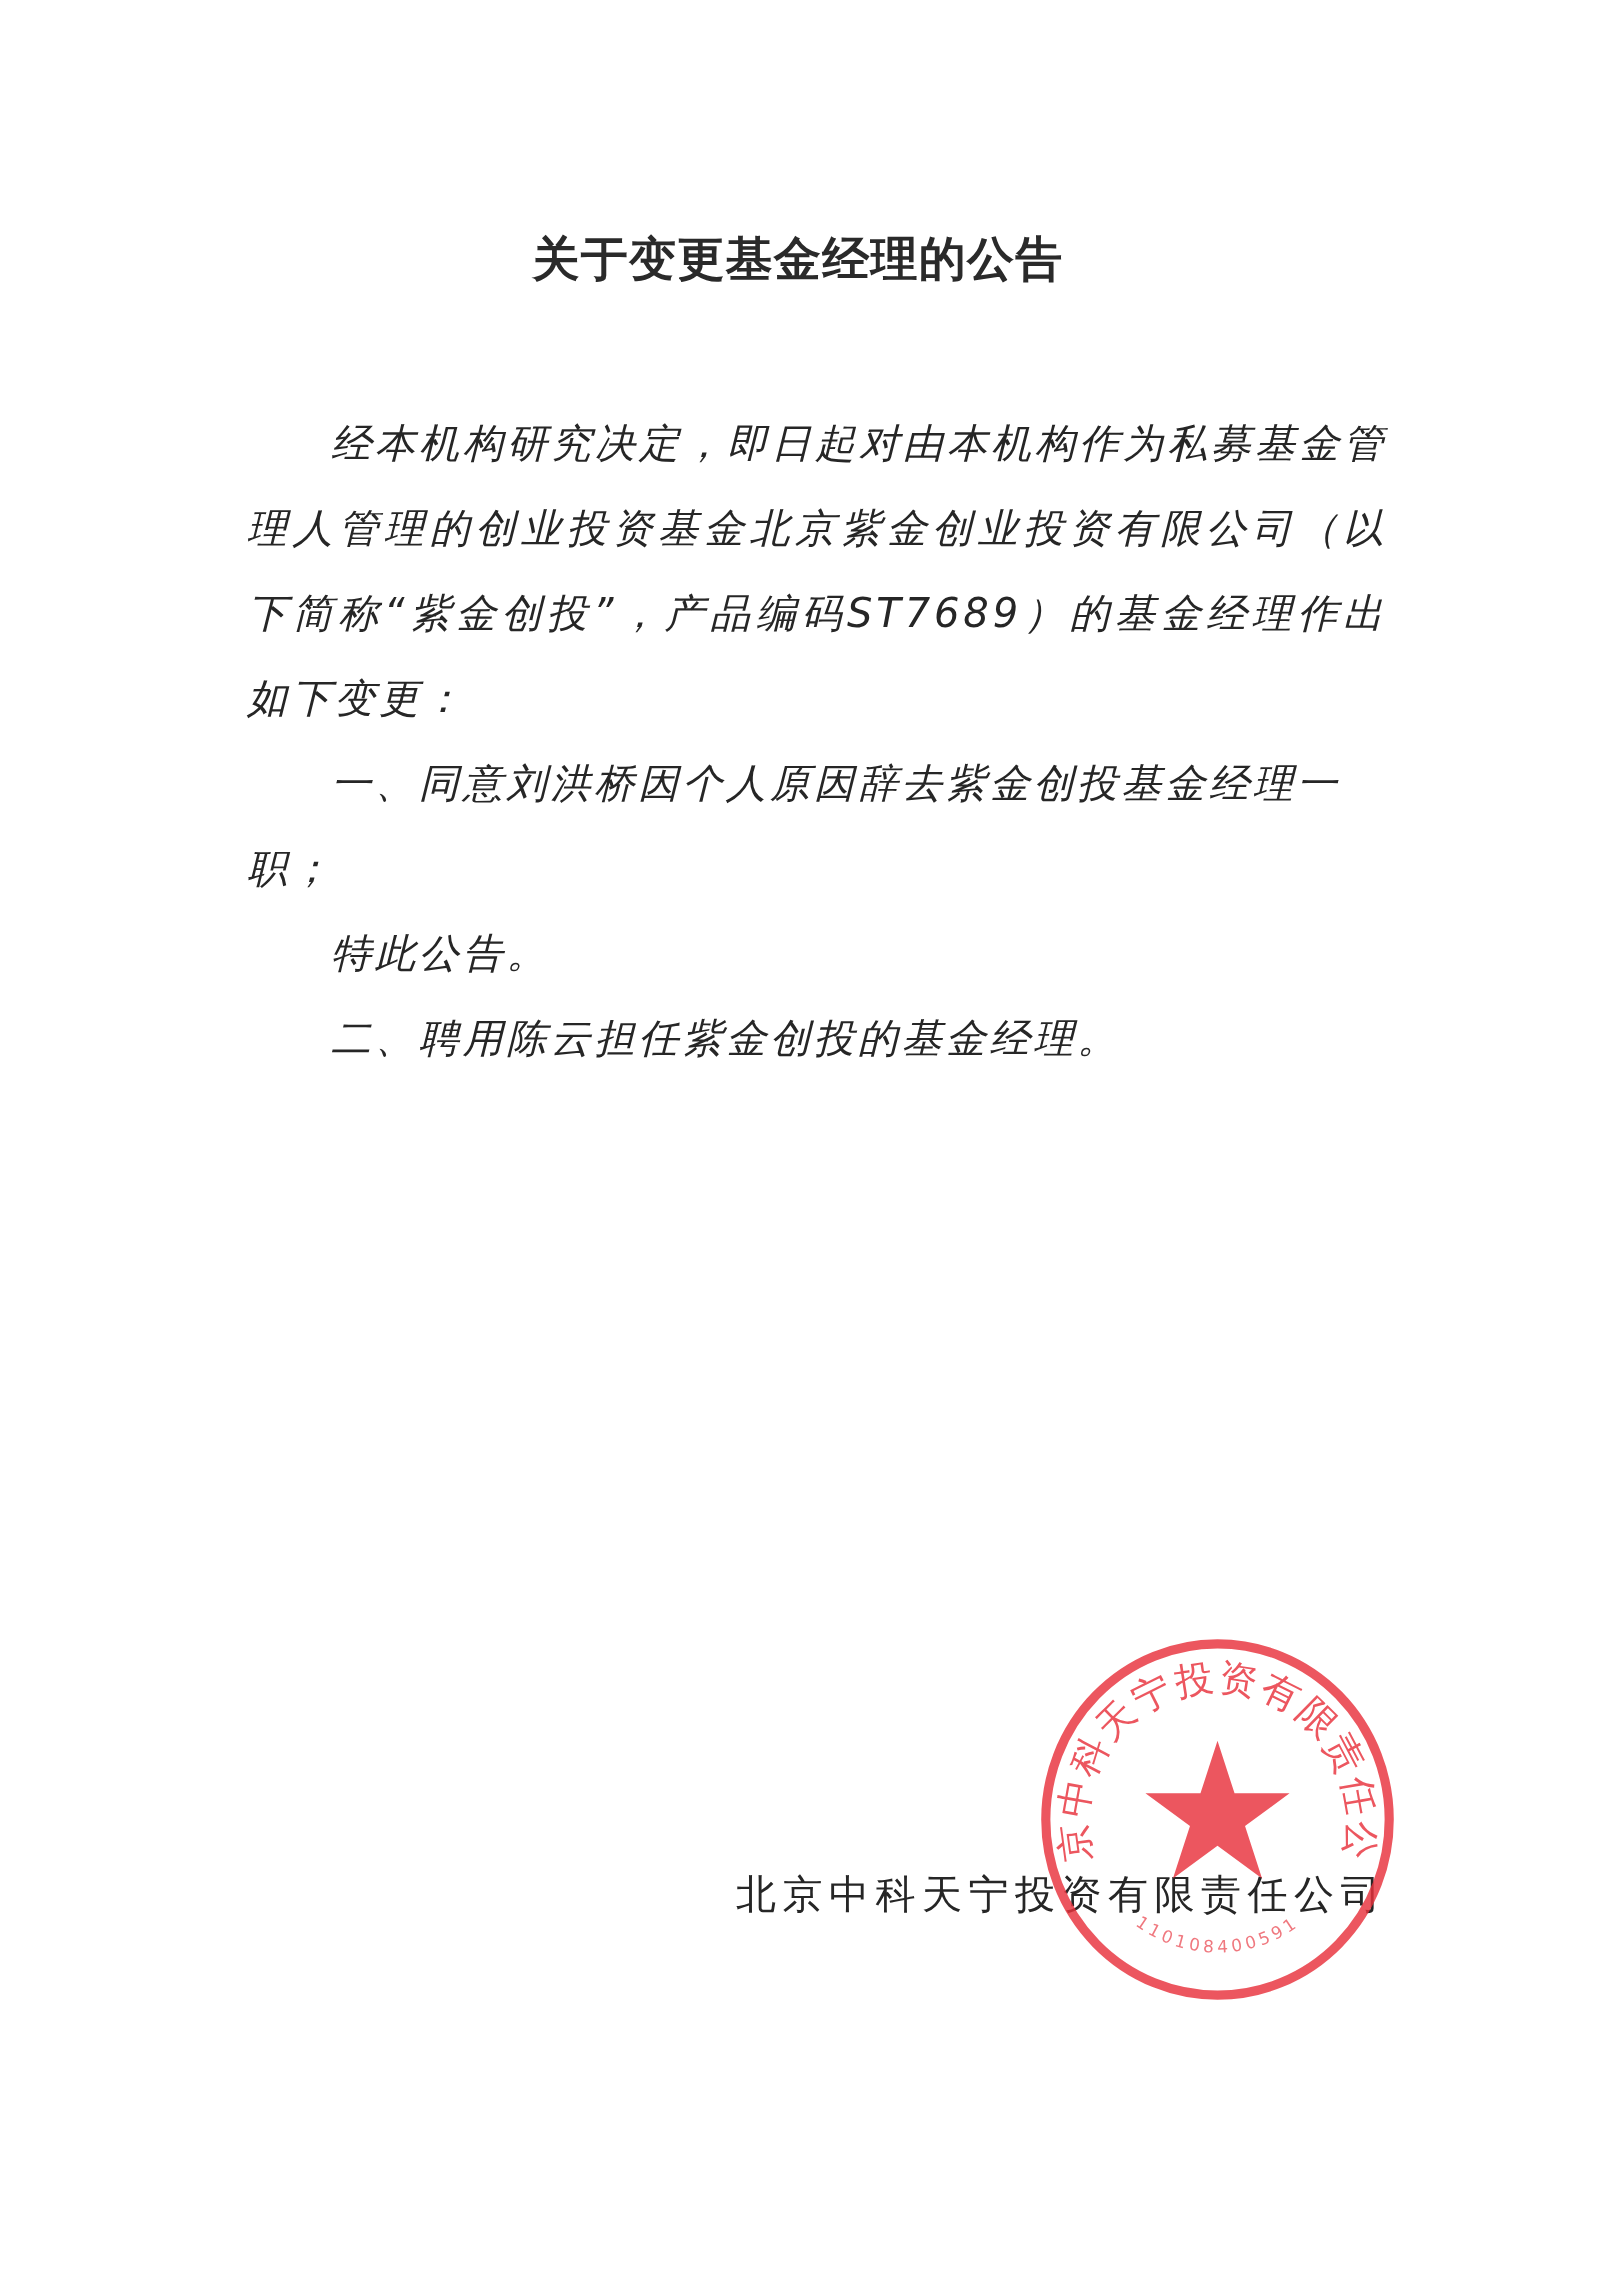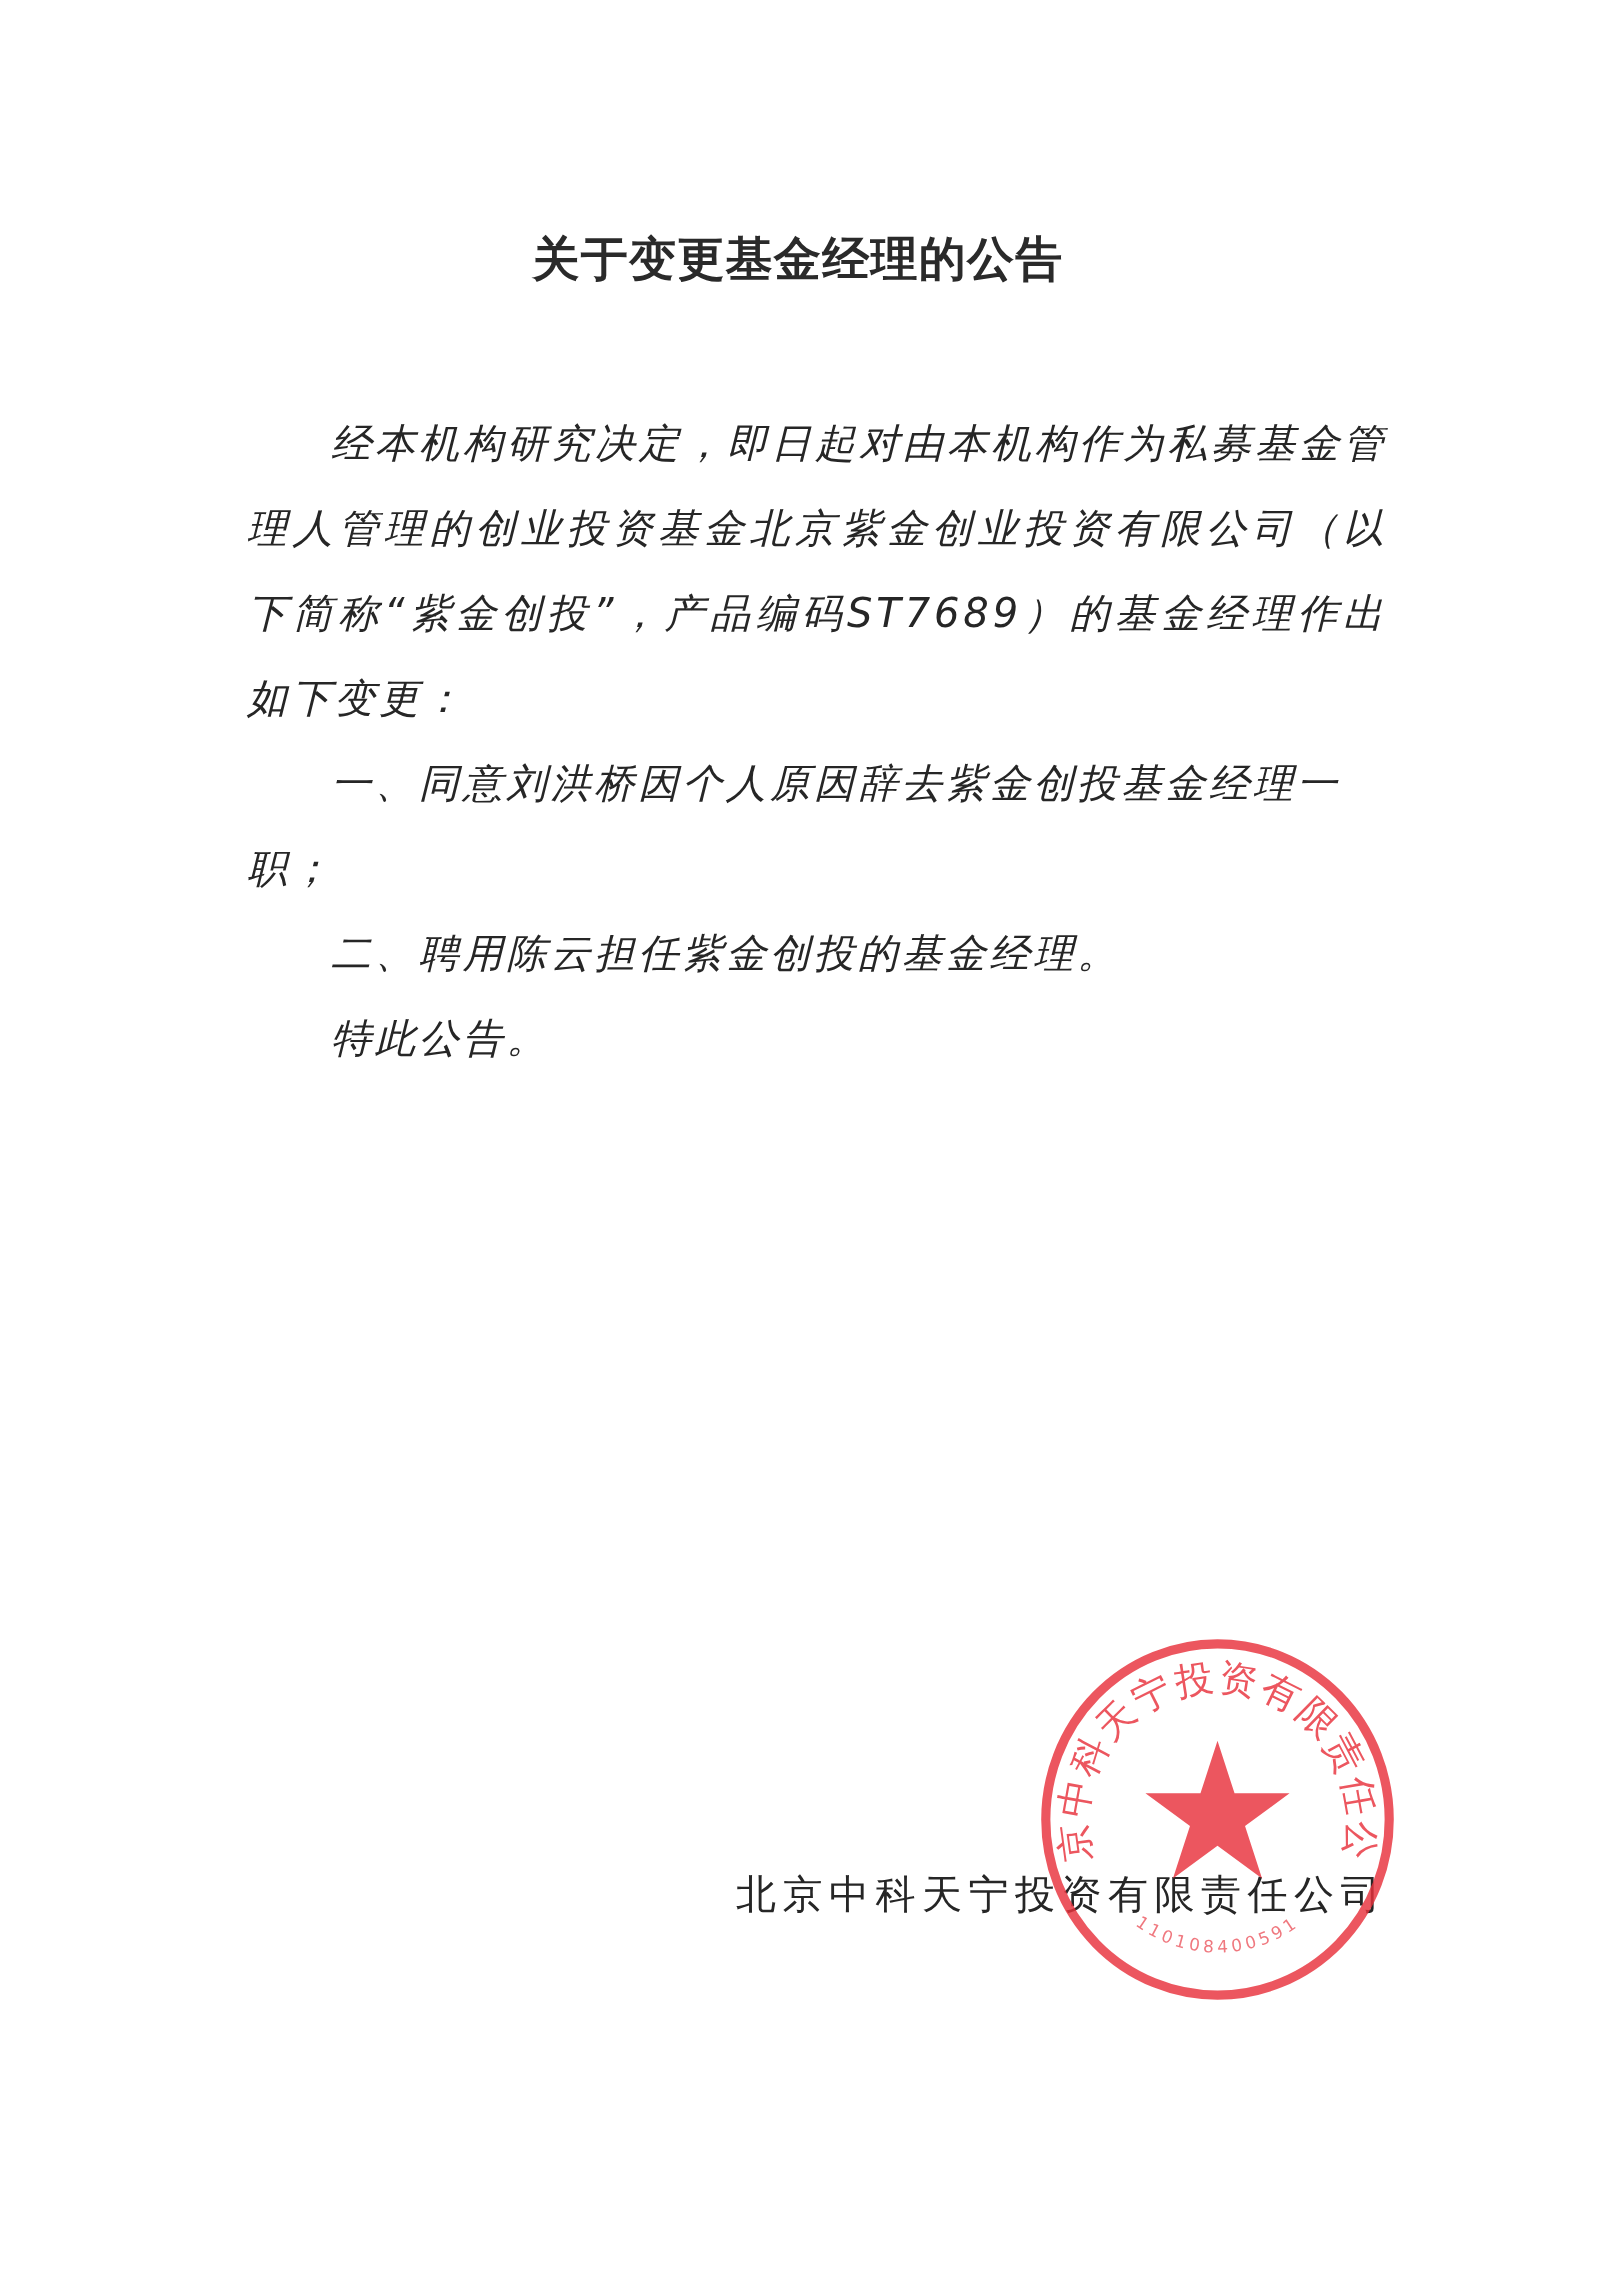--- a/index.html
+++ b/index.html
@@ -83,22 +83,22 @@
 <div class="page">
 
   <div class="title">关于变更基金经理的公告</div>
 
   <div class="body-block intro">
     <p class="para indent">经本机构研究决定，即日起对由本机构作为私募基金管理人管理的创业投资基金北京紫金创业投资有限公司（以下简称“紫金创投”，产品编码ST7689）的基金经理作出如下变更：</p>
   </div>
 
   <div class="body-block items">
     <p class="item">一、同意刘洪桥因个人原因辞去紫金创投基金经理一职；</p>
+    <p class="item">特此公告。</p>
     <p class="item">二、聘用陈云担任紫金创投的基金经理。</p>
-    <p class="item">特此公告。</p>
   </div>
 
   <div class="body-block resume">
   </div>
 
   <div class="signature">
     <span class="sig-line">北京中科天宁投资有限责任公司</span>
   </div>
 
   <svg class="seal" viewBox="0 0 560 560" xmlns="http://www.w3.org/2000/svg">

